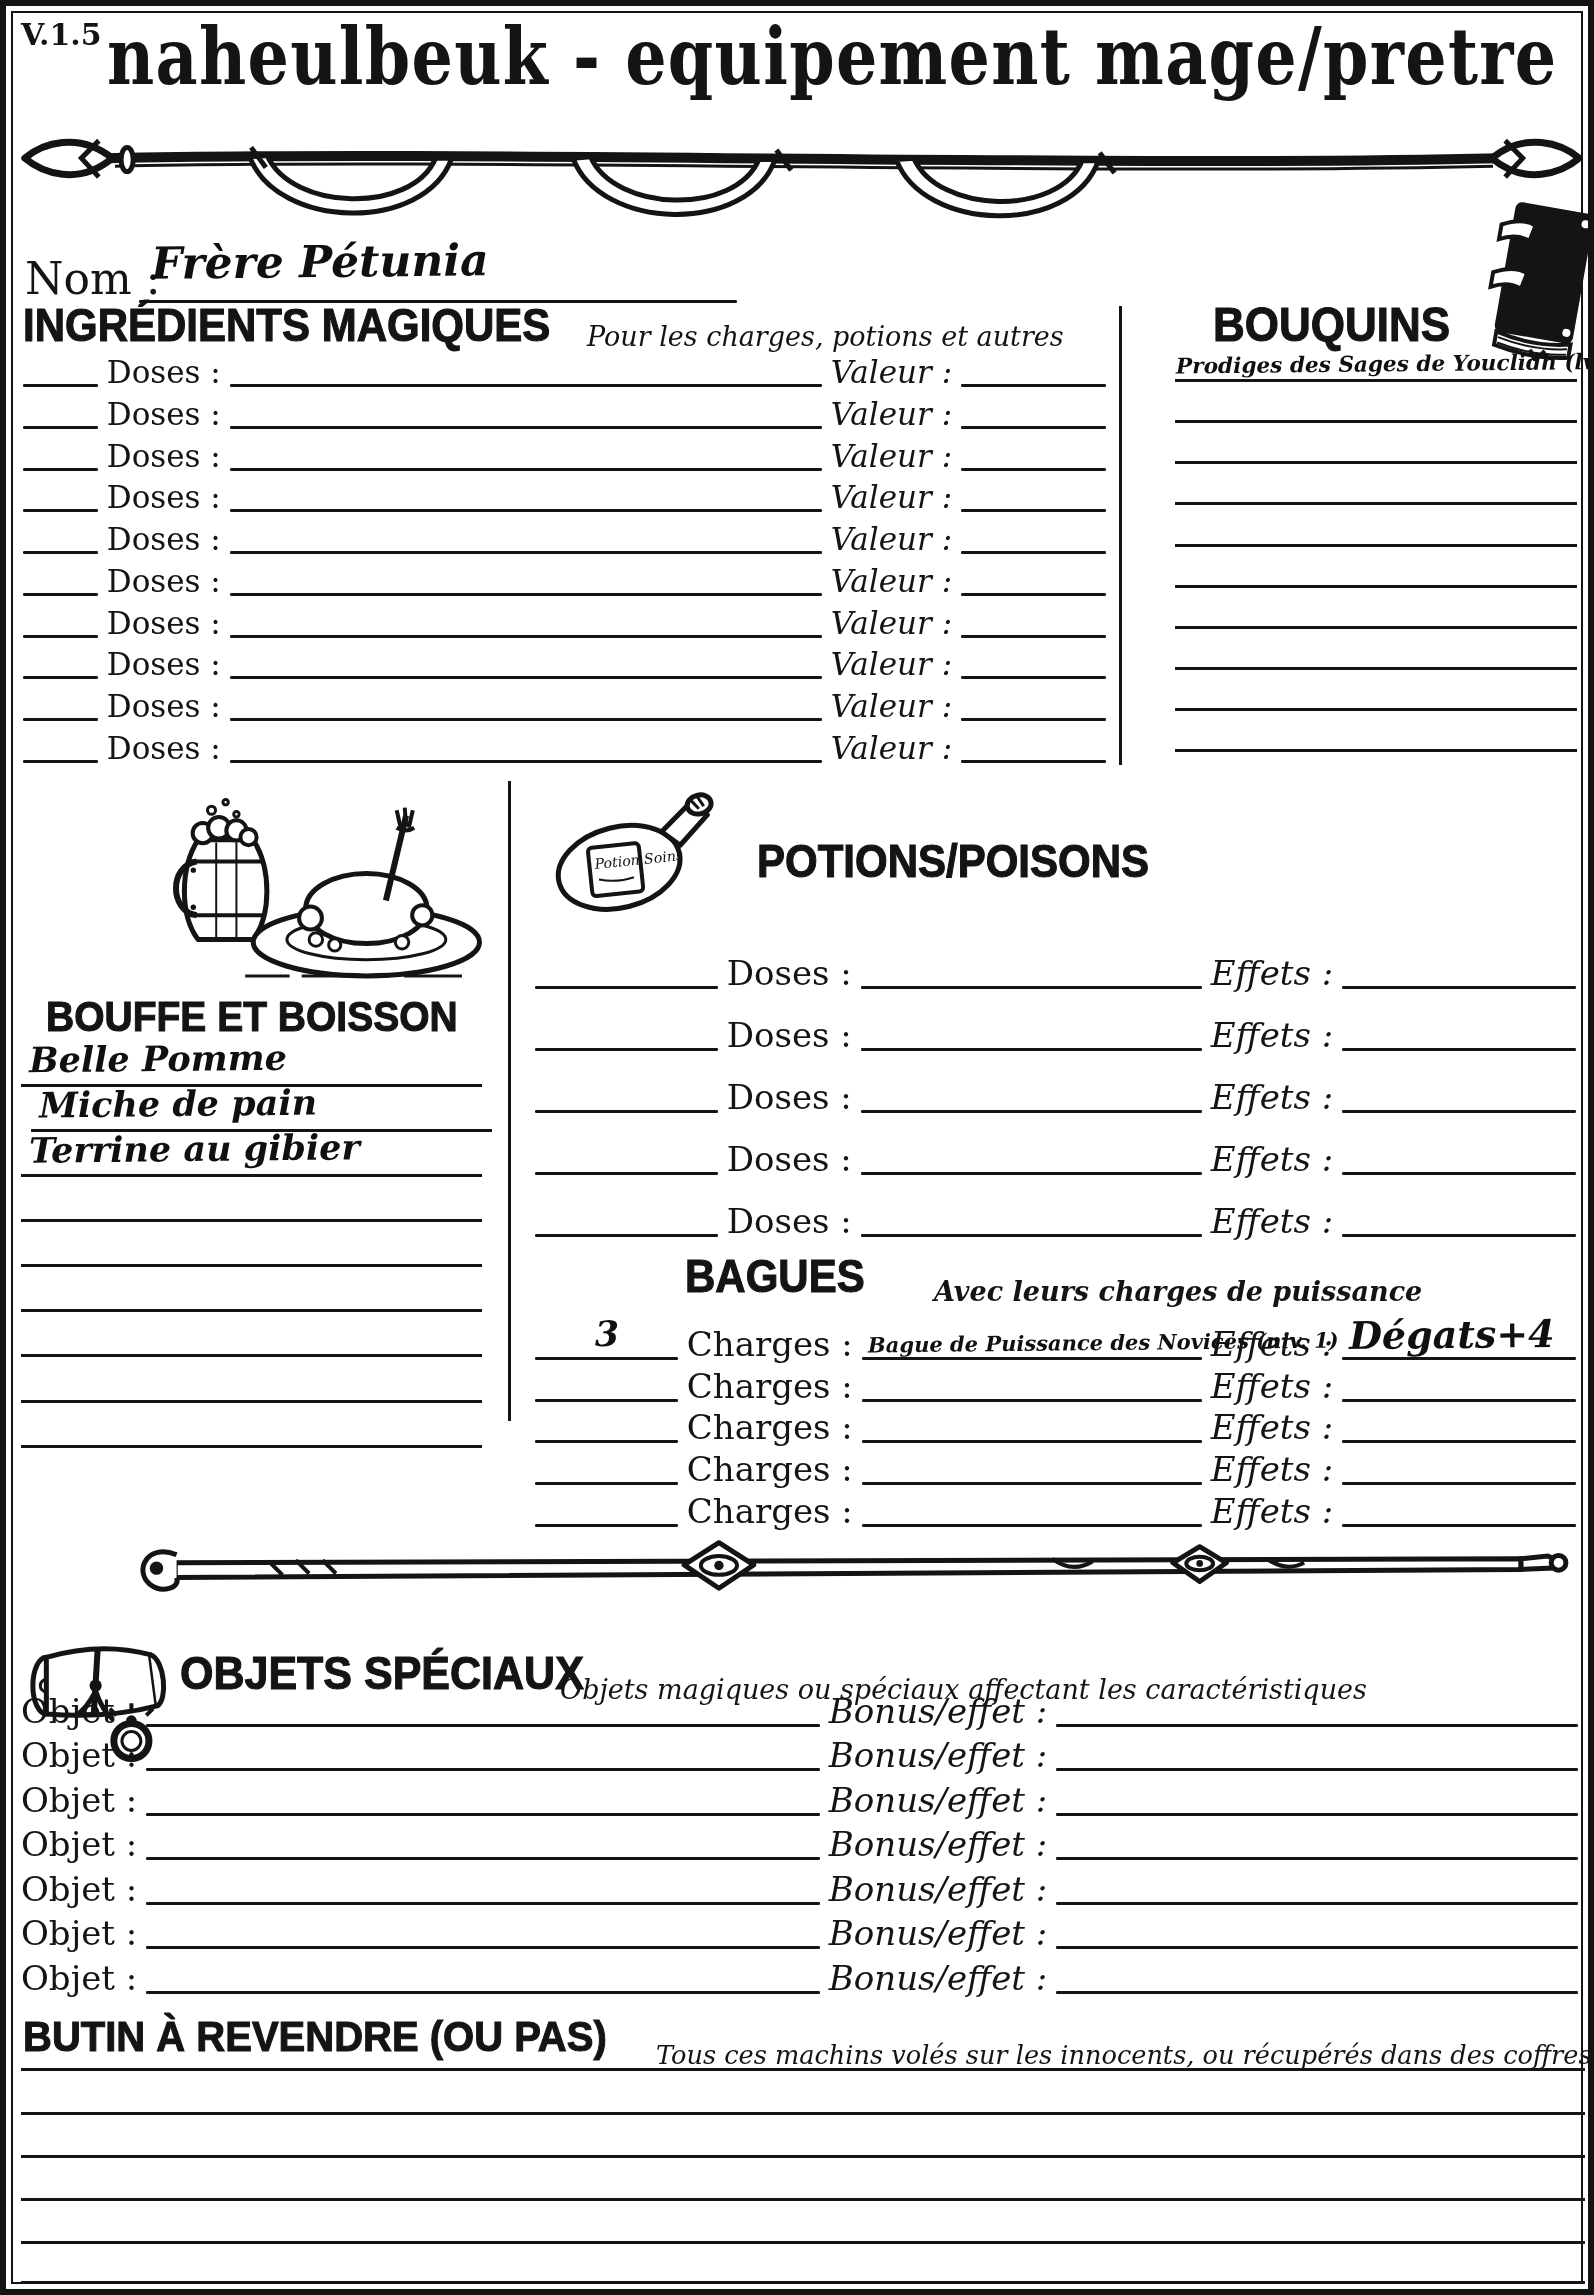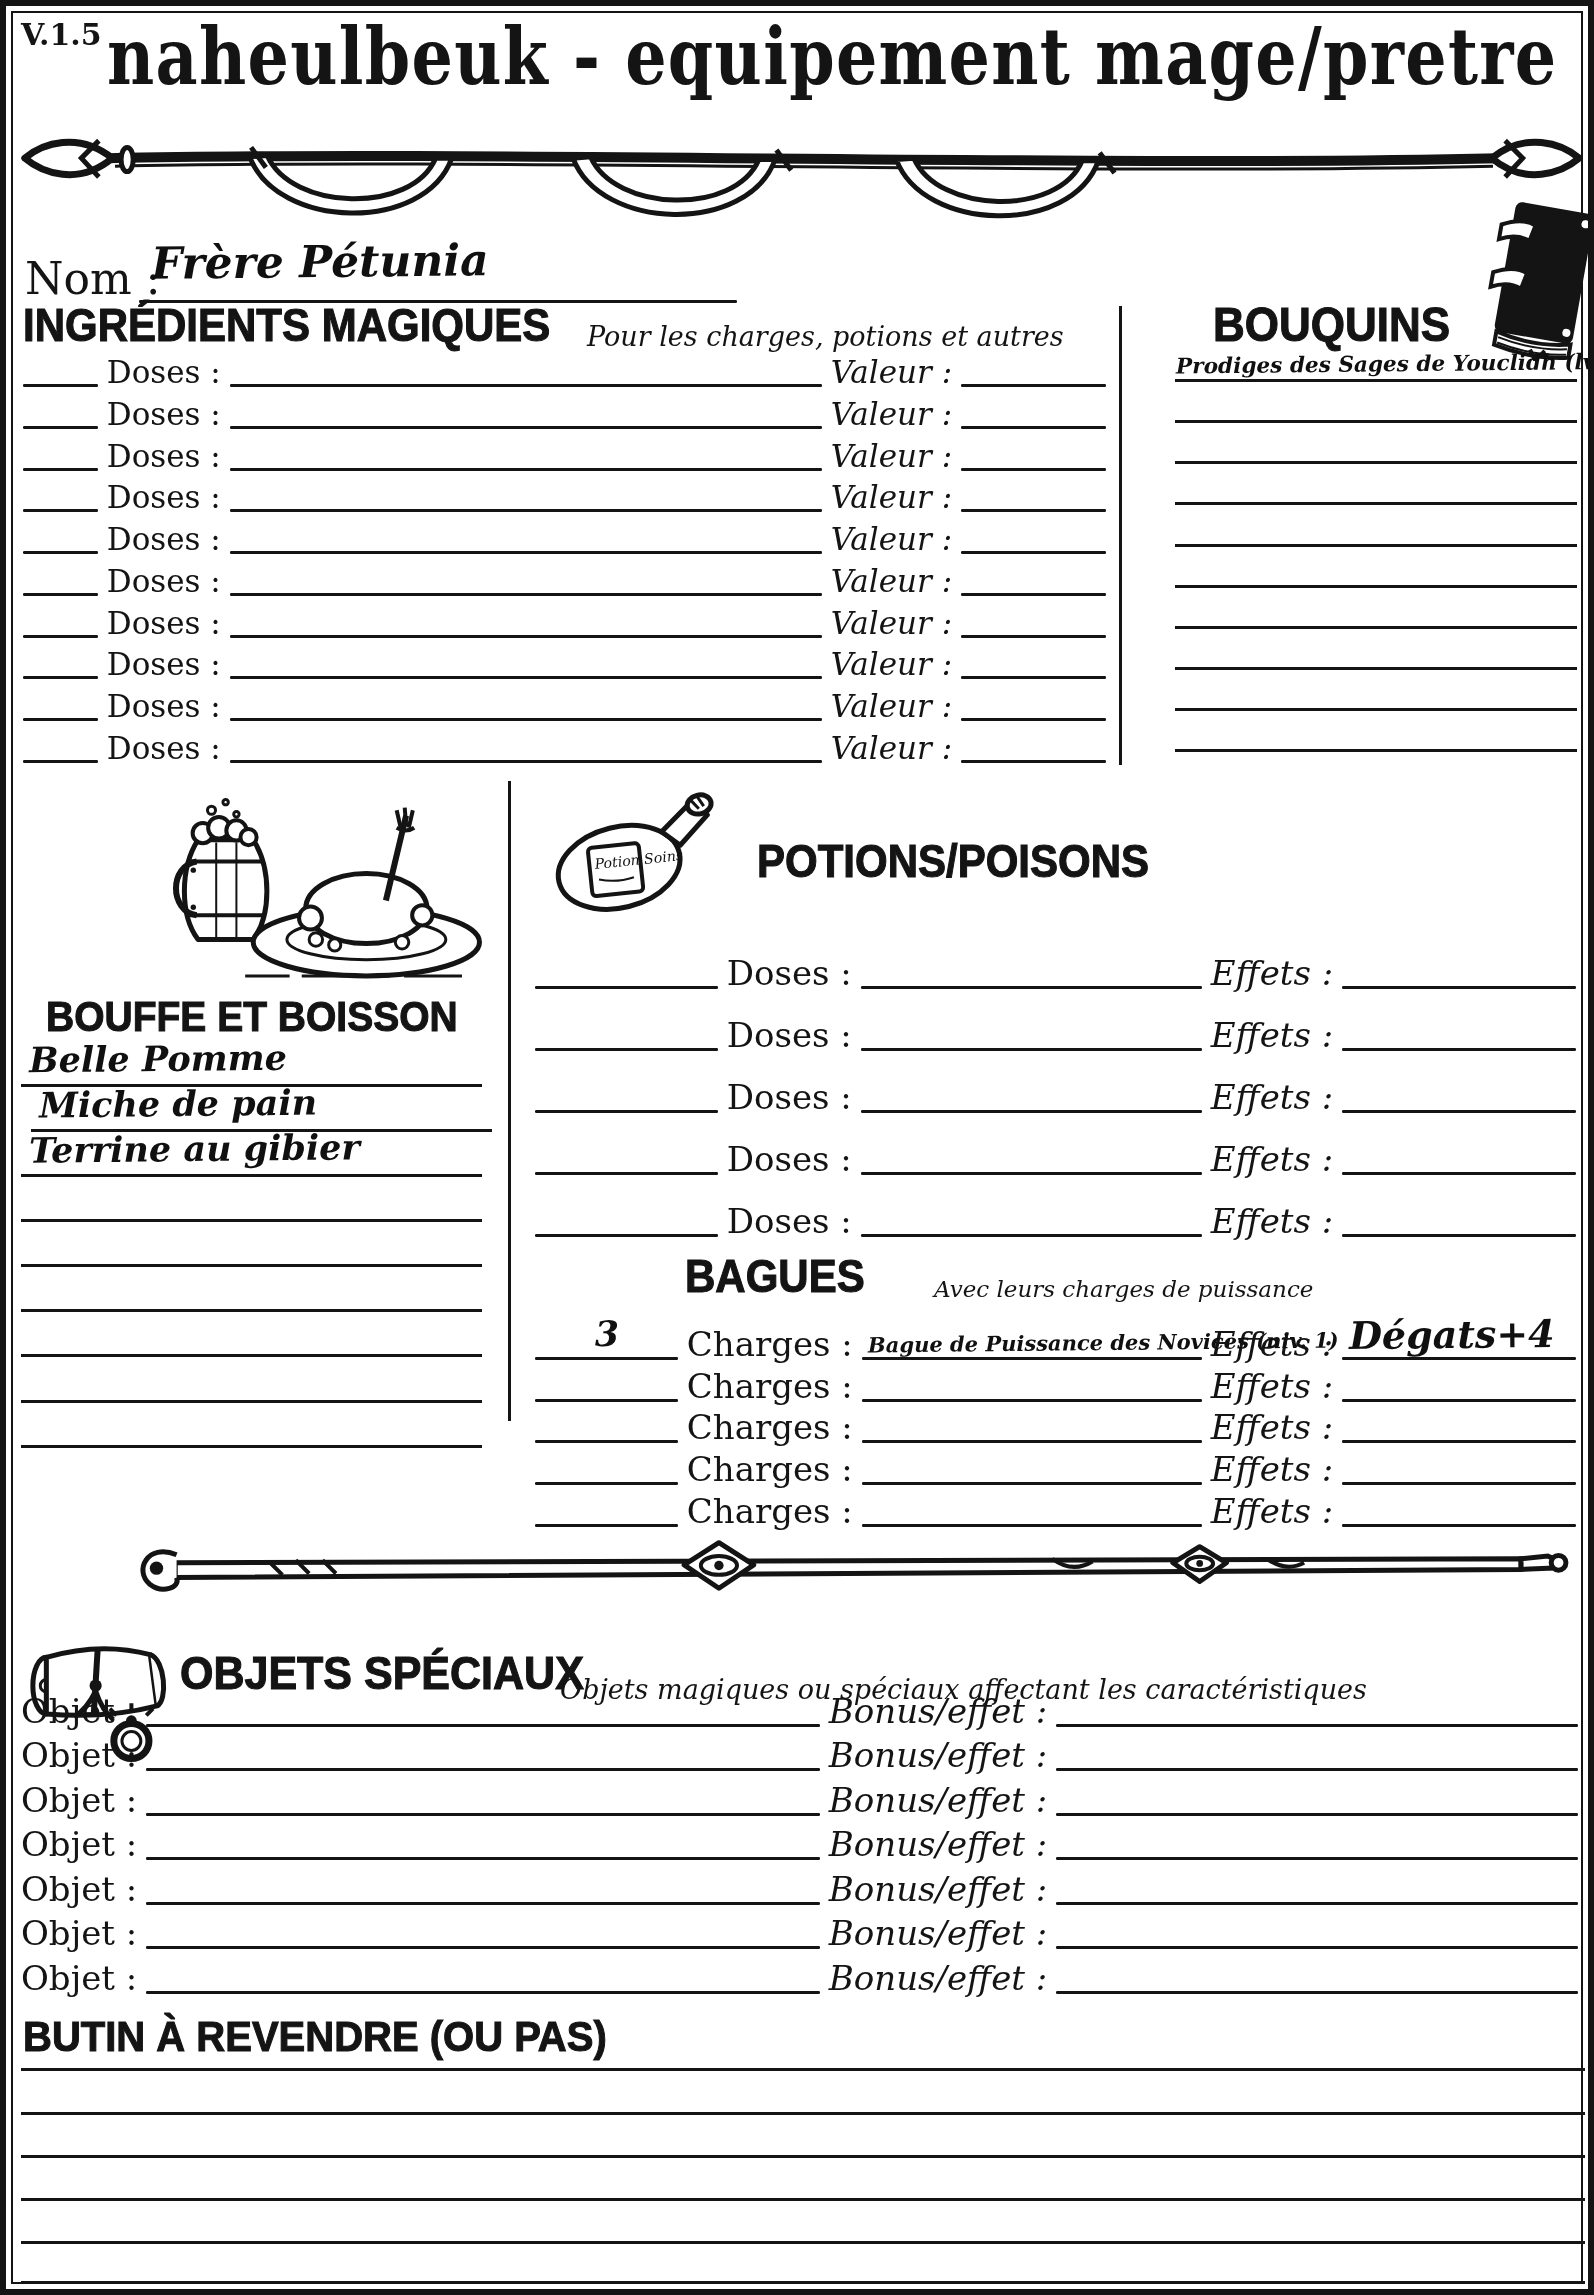--- a/index.html
+++ b/index.html
@@ -379,21 +379,21 @@
       <span class="line grow">
         <b class="hand ov ovname"></b>
       </span>
       <span class="lbl it">Effets :</span>
       <span class="line" style="width:234px">
         <b class="hand ov"></b>
       </span>
     </div>
 
   <div class="h1" style="left:679px;top:1249px;font-size:42px;">BAGUES</div>
-  <div class="sub" style="left:928px;top:1270px;font-size:23px;">Avec leurs charges de puissance</div>
+  <div class="sub" style="left:928px;top:1270px;font-size:27px;font-weight:bold;">Avec leurs charges de puissance</div>
 
   <div class="row big" style="top:1315px;left:529px;width:1041px;">
       <span class="line" style="width:143px">
         <b class="hand ov ovq">3</b>
       </span>
       <span class="lbl">Charges :</span>
       <span class="line grow">
         <b class="hand ov ovname">Bague de Puissance des Novices (niv. 1)</b>
       </span>
       <span class="lbl it">Effets :</span>
@@ -552,20 +552,21 @@
       <span class="line grow">
         <b class="hand ov"></b>
       </span>
       <span class="lbl it">Bonus/effet :</span>
       <span class="line" style="width:522px">
         <b class="hand ov"></b>
       </span>
     </div>
 
   <div class="h1" style="left:17px;top:2010px;font-size:40px;">BUTIN À REVENDRE (OU PAS)</div>
+  <div class="sub" style="left:650px;top:2034px;font-size:25.6px;">Tous ces machins volés sur les innocents, ou récupérés dans des coffres</div>
 
   <div class="btline" style="left:15px;top:2062px;width:1564px;"><span class="hand"></span></div>
   <div class="btline" style="left:15px;top:2106px;width:1564px;"><span class="hand"></span></div>
   <div class="btline" style="left:15px;top:2149px;width:1564px;"><span class="hand"></span></div>
   <div class="btline" style="left:15px;top:2192px;width:1564px;"><span class="hand"></span></div>
   <div class="btline" style="left:15px;top:2235px;width:1564px;"><span class="hand"></span></div>
   <div class="btline" style="left:15px;top:2275px;width:1564px;"><span class="hand"></span></div>
 </div>
 
 

